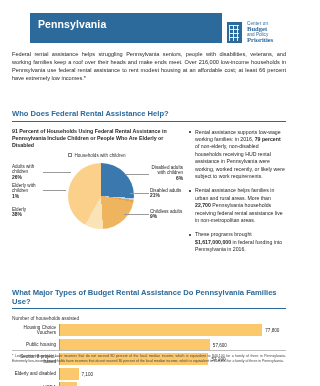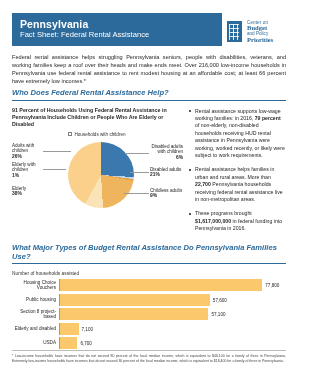--- a/index.html
+++ b/index.html
@@ -6,21 +6,21 @@
   html, body {
     width: 298px; height: 386px;
     background: #ffffff;
     font-family: "Liberation Sans", sans-serif;
     color: #231f20;
     overflow: hidden;
   }
   .page { position: relative; width: 298px; height: 386px; padding: 0 12px; }
 
   
-  .header { display: flex; align-items: center; padding-top: 13px; }
+  .header { display: flex; align-items: flex-end; padding-top: 13px; margin-left: 18px; }
   .header-bar {
     flex: 1 1 auto;
     background: #2c6a9b;
     color: #ffffff;
     padding: 5px 0 6px 8px;
     min-height: 30px;
   }
   .hdr-state { font-size: 10.5px; font-weight: bold; line-height: 12px; letter-spacing: .1px; }
   .hdr-sub { font-size: 7.6px; line-height: 10px; font-weight: normal; }
   .logo { width: 64px; padding-left: 5px; display: flex; align-items: flex-start; }
@@ -47,23 +47,22 @@
 
   
   .intro {
     font-size: 5.6px; line-height: 8px; text-align: justify;
     margin-top: 7px; color: #231f20;
   }
 
   
   .section-head {
     color: #2c6a9b; font-size: 7.6px; font-weight: bold;
-    margin-top: 3px; padding-bottom: 2.5px;
+    margin-top: 27px; padding-bottom: 2.5px;
     border-bottom: 1.2px solid #2c6a9b;
-    font-style: italic;
   }
 
   
   .pie-block { display: flex; margin-top: 6px; }
   .pie-col { width: 170px; flex: 0 0 170px; }
   .pie-title {
     font-size: 5.3px; font-weight: bold; line-height: 7px; color: #231f20;
   }
   .legend { display: flex; justify-content: center; align-items: center; gap: 2px; margin-top: 4px; }
   .legend-box { width: 4px; height: 4px; border: .7px solid #808080; background: #ffffff; }
@@ -119,21 +118,20 @@
   }
 </style>
 </head>
 <body>
 
 <div class="page">
 
   <div class="header">
     <div class="header-bar">
       <div class="hdr-state">Pennsylvania</div>
-      <div class="hdr-sub">Fact Sheet: Federal Rental Assistance</div>
     </div>
     <div class="logo">
       <div class="logo-mark"></div>
       <div class="logo-text">
         <div class="l1">Center on</div>
         <div class="l2">Budget</div>
         <div class="l3">and Policy</div>
         <div class="l5">Priorities</div>
       </div>
     </div>

